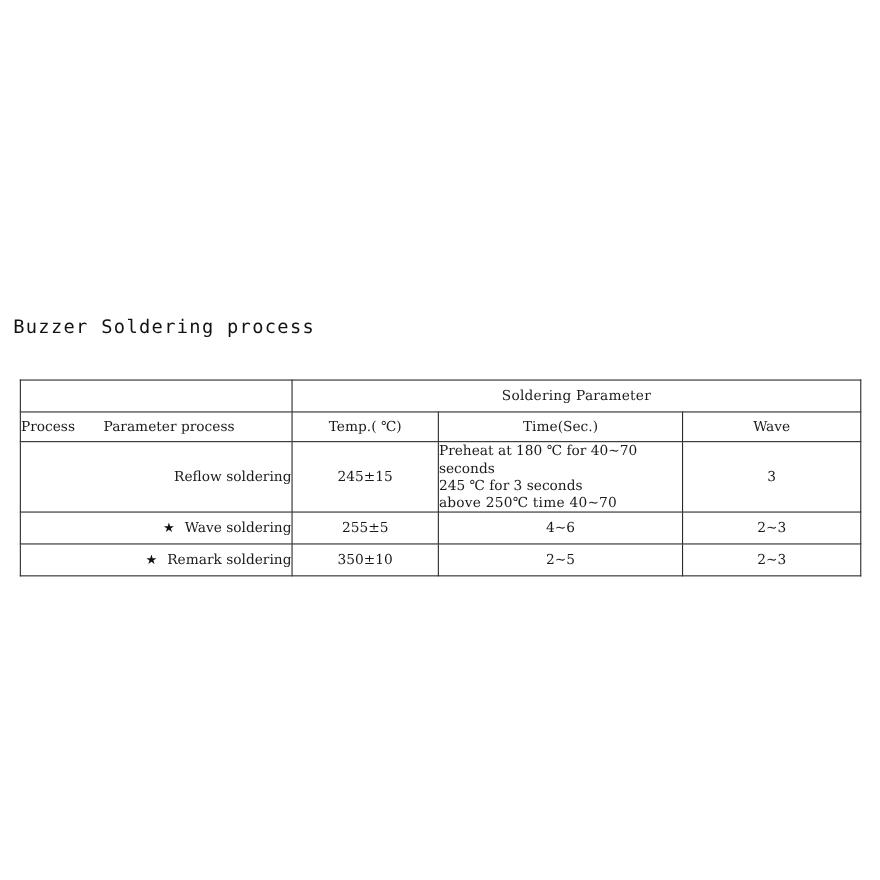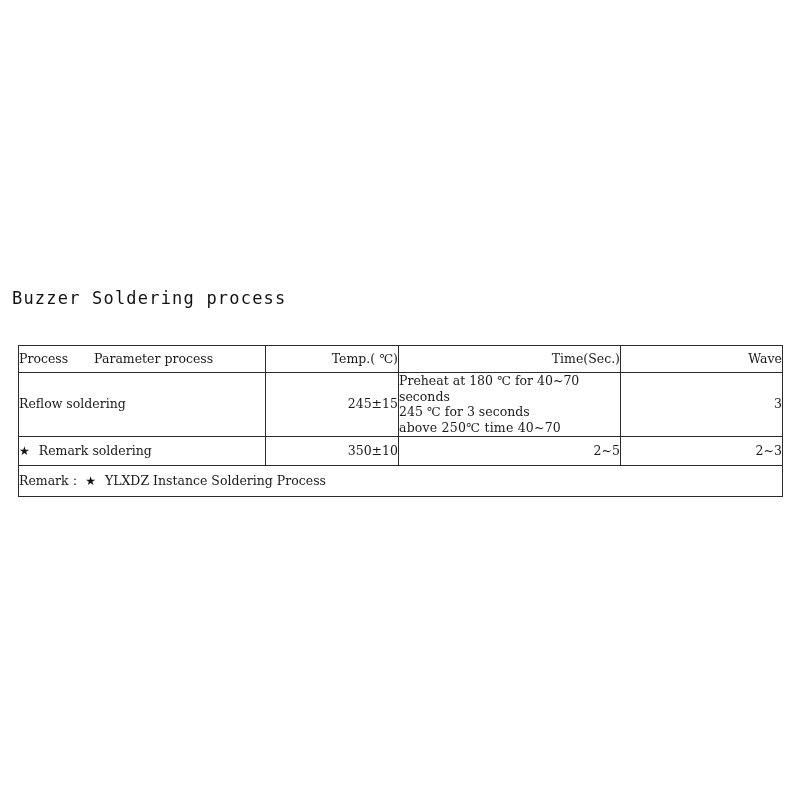--- a/index.html
+++ b/index.html
@@ -42,22 +42,22 @@
     vertical-align: middle;
     line-height: 1.25;
   }
 
   
   .col-label   { width: 247px; }
   .col-temp    { width: 133px; }
   .col-time    { width: 222px; }
   .col-times   { width: 162px; }
 
-  .cell-center { text-align: right; }
-  .cell-left   { text-align: left; padding-left: 10px; }
+  .cell-center { text-align: center; }
+  .cell-left   { text-align: right; padding-left: 10px; }
 
   .r-header-span {
     height: 28px;
     text-align: center;
     font-size: 13px;
   }
   .r-subhead { height: 26px; }
   .r-reflow  { height: 42px; }
   .r-wave    { height: 28px; }
   .r-manual  { height: 28px; }
@@ -104,20 +104,24 @@
 
 <table class="spec-table">
   <colgroup>
     <col class="col-label">
     <col class="col-temp">
     <col class="col-time">
     <col class="col-times">
   </colgroup>
   <tbody>
     <tr>
+      <td class="r-header-span"></td>
+      <td class="r-header-span cell-center soldering-param" colspan="3">Soldering  Parameter</td>
+    </tr>
+    <tr>
       <td class="r-subhead buzzer-head">
         <span>Process</span>
         <span class="gap-wide"></span>
         <span>Parameter process</span>
       </td>
       <td class="r-subhead cell-center sub-t">Temp.( ℃)</td>
       <td class="r-subhead cell-center sub-t">Time(Sec.)</td>
       <td class="r-subhead cell-center sub-t">Wave</td>
     </tr>
 
@@ -125,32 +129,34 @@
       <td class="r-reflow cell-left label-indent-2">Reflow soldering</td>
       <td class="r-reflow cell-center">245±15</td>
       <td class="r-reflow time-multiline">
         <div class="l1">Preheat at 180 ℃ for 40~70 seconds</div>
         <div class="l2">245 ℃ for 3 seconds</div>
         <div class="l3">above    250℃  time 40~70</div>
       </td>
       <td class="r-reflow cell-center">3</td>
     </tr>
 
+    <tr>
+      <td class="r-wave cell-left label-indent-1">
+        <span class="star">★</span>
+        <span>Wave soldering</span>
+      </td>
+      <td class="r-wave cell-center">255±5</td>
+      <td class="r-wave cell-center">4~6</td>
+      <td class="r-wave cell-center">2~3</td>
+    </tr>
 
     <tr>
       <td class="r-manual cell-left label-indent-1">
         <span class="star">★</span>
         <span>Remark soldering</span>
       </td>
       <td class="r-manual cell-center">350±10</td>
       <td class="r-manual cell-center">2~5</td>
       <td class="r-manual cell-center">2~3</td>
     </tr>
 
-    <tr>
-      <td class="r-remark remark-text" colspan="4">
-        <span>Remark：</span>
-        <span class="star">★</span>
-        <span>YLXDZ  Instance Soldering Process</span>
-      </td>
-    </tr>
   </tbody>
 </table>
 
 </body></html>

